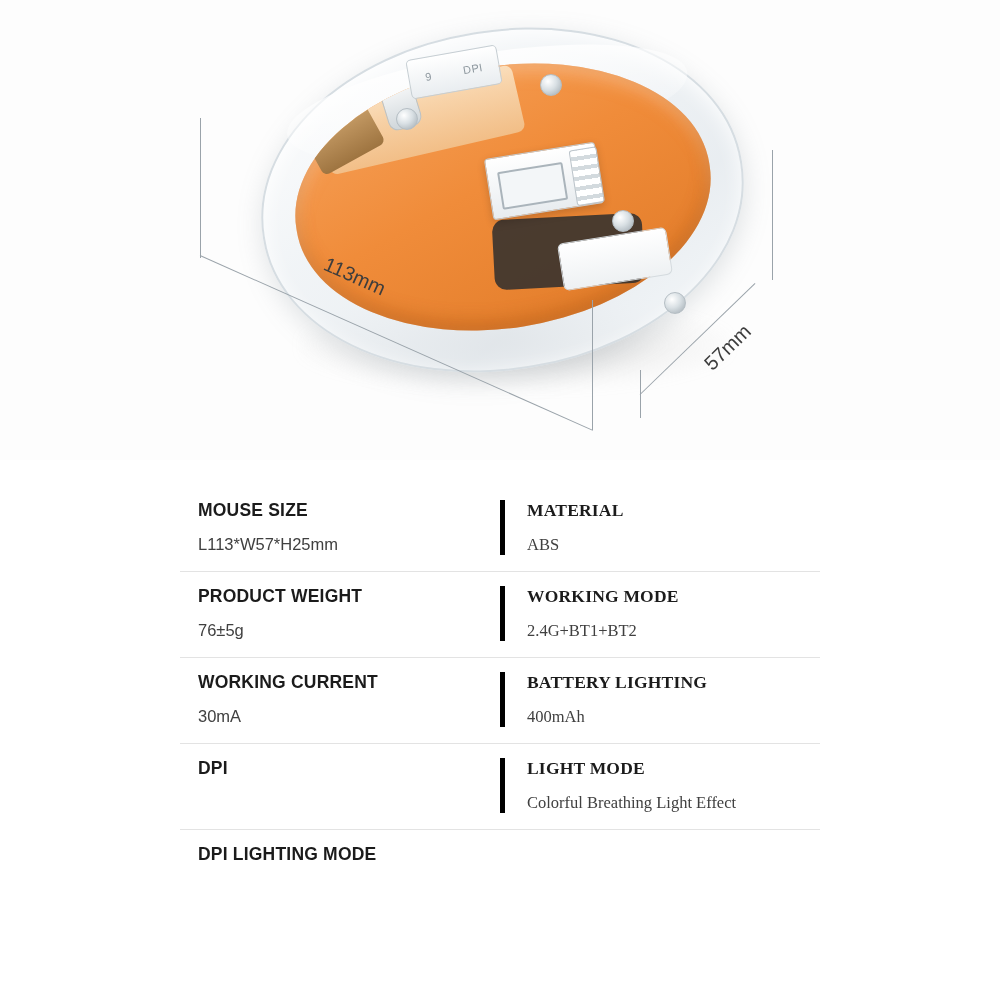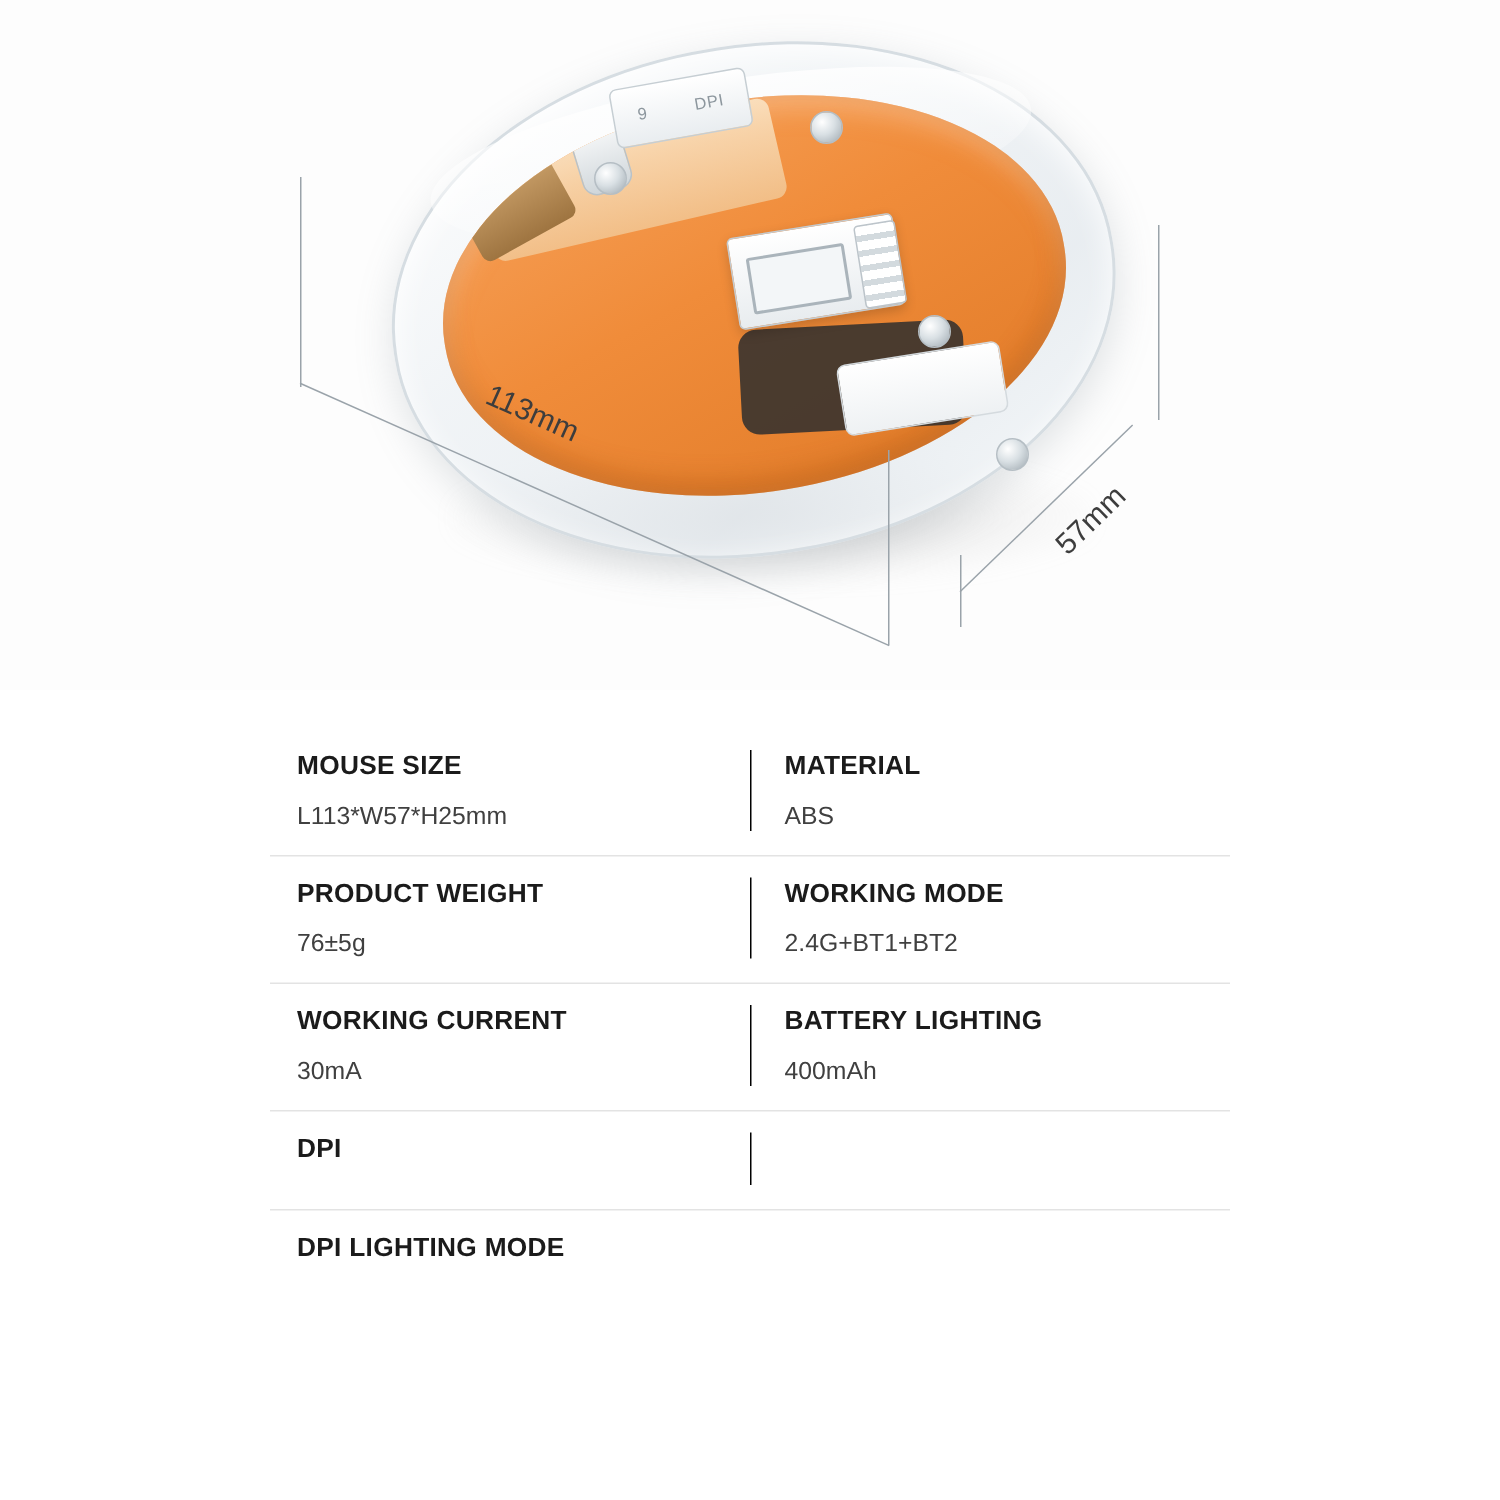--- a/index.html
+++ b/index.html
@@ -193,21 +193,21 @@
     border-bottom: 1px solid #e3e3e3;
     padding: 14px 0 16px 0;
   }
   .spec-row:last-child { border-bottom: none; }
   .spec-cell {
     width: 50%;
     padding-left: 18px;
     position: relative;
   }
   .spec-cell.full { width: 100%; }
-  .spec-cell + .spec-cell { border-left: 1px solid #000000; padding-left: 22px; }
+  .spec-cell + .spec-cell { border-left: 5px solid #000000; padding-left: 22px; font-family: Liberation Serif, serif; }
   .spec-title {
     font-size: 17.5px;
     font-weight: bold;
     color: #1b1b1b;
     letter-spacing: .2px;
     margin-bottom: 14px;
   }
   .spec-value {
     font-size: 16.5px;
     color: #404040;
@@ -286,20 +286,22 @@
         <div class="spec-title">BATTERY LIGHTING</div>
         <div class="spec-value">400mAh</div>
       </div>
     </div>
 
     <div class="spec-row">
       <div class="spec-cell">
         <div class="spec-title">DPI</div>
       </div>
       <div class="spec-cell">
+        <div class="spec-title">LIGHT MODE</div>
+        <div class="spec-value">Colorful Breathing Light Effect</div>
       </div>
     </div>
 
     <div class="spec-row">
       <div class="spec-cell full">
         <div class="spec-title">DPI LIGHTING MODE</div>
       </div>
     </div>
 
   </div>

